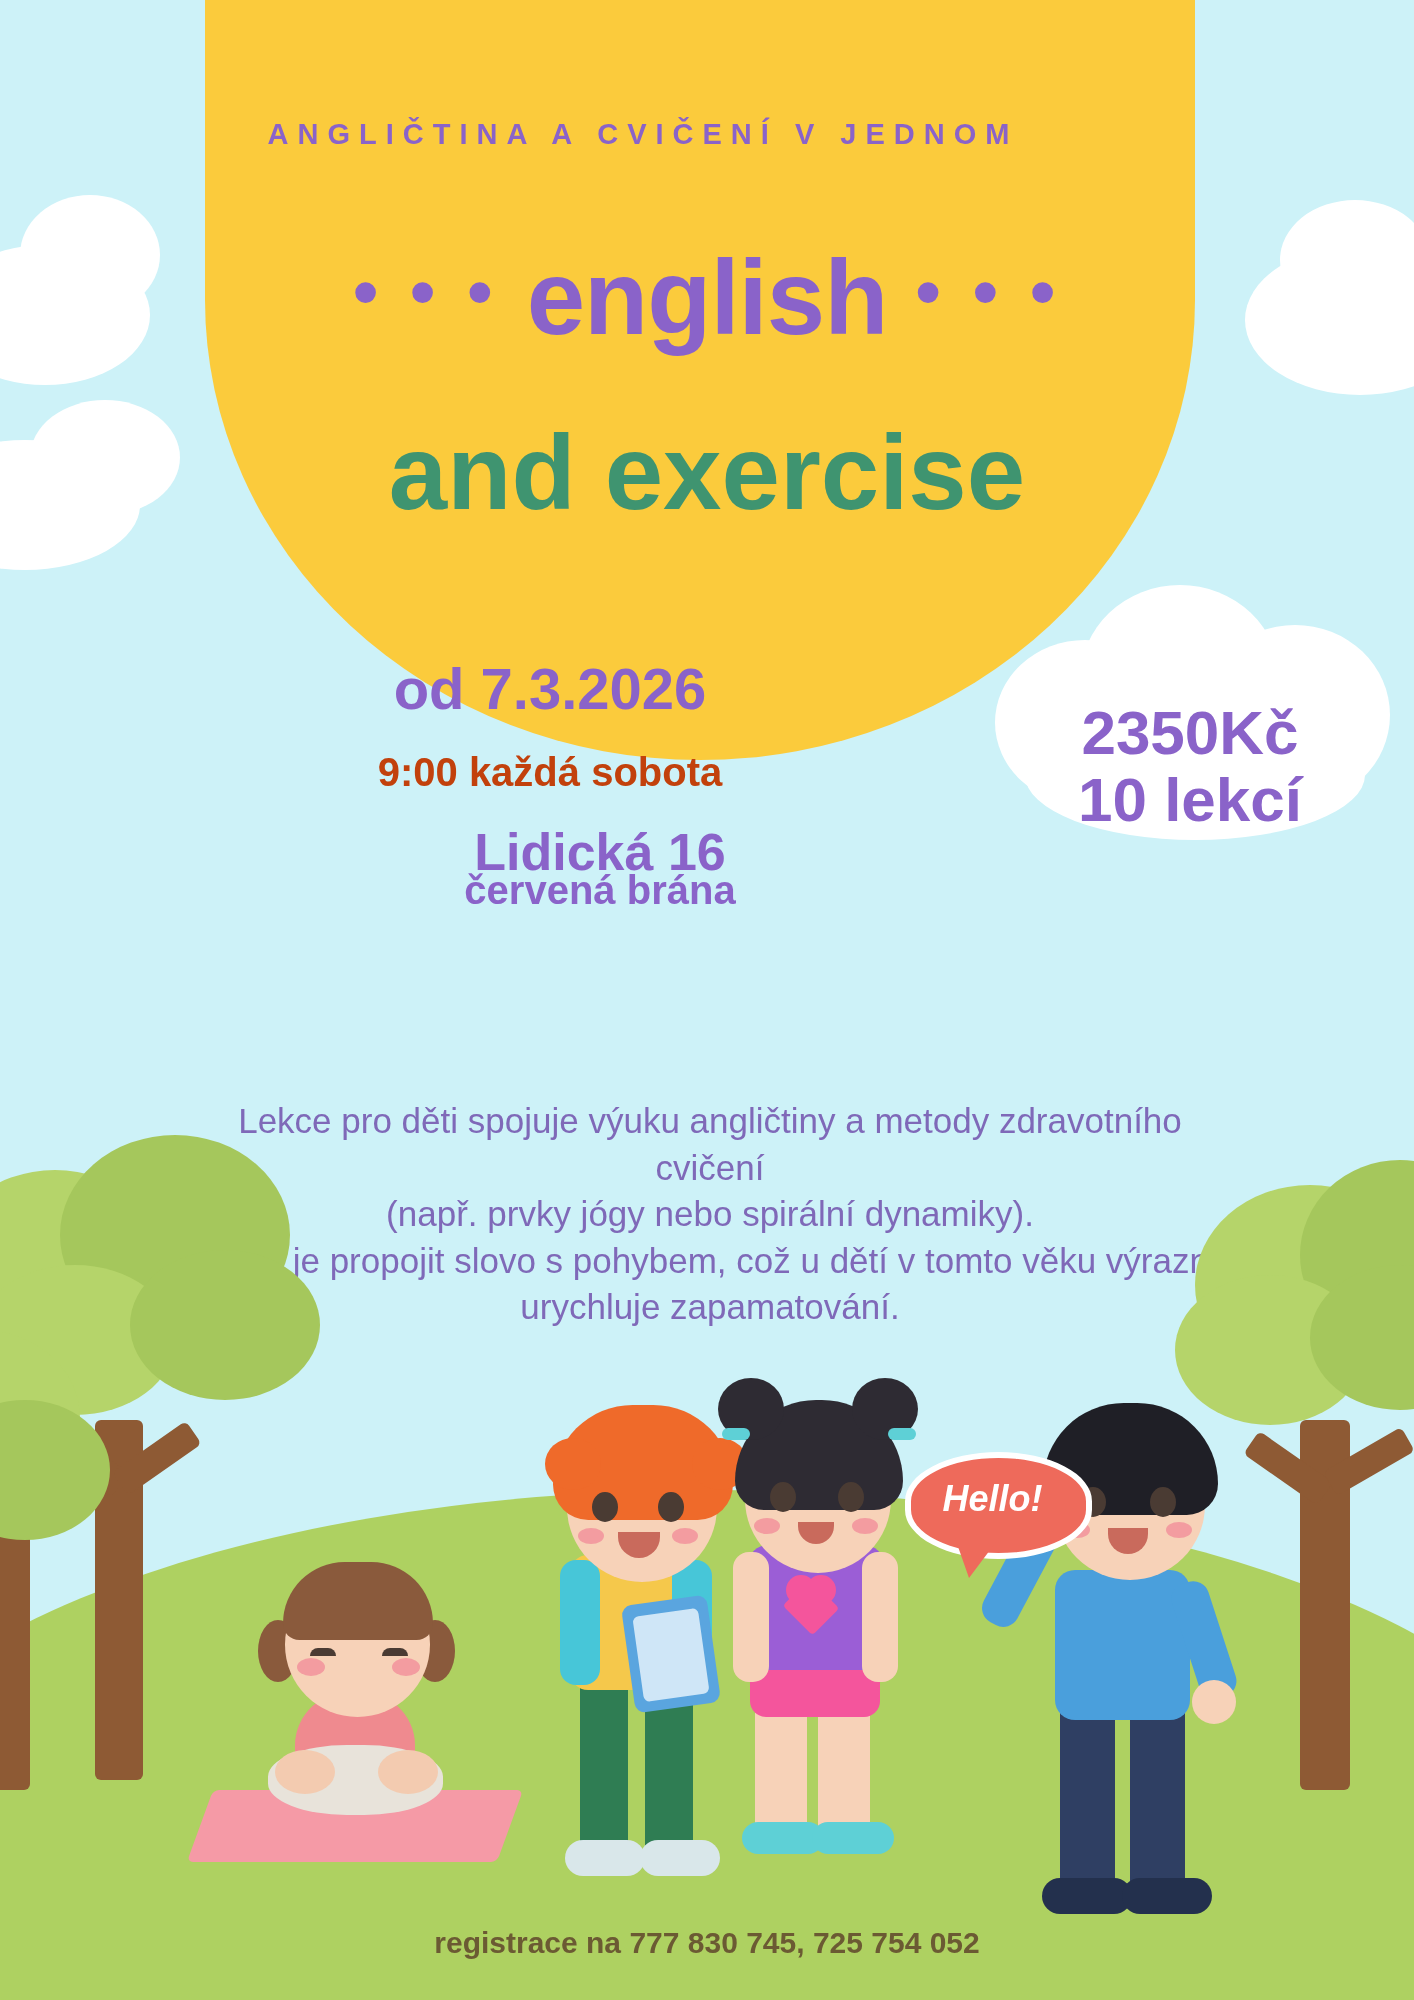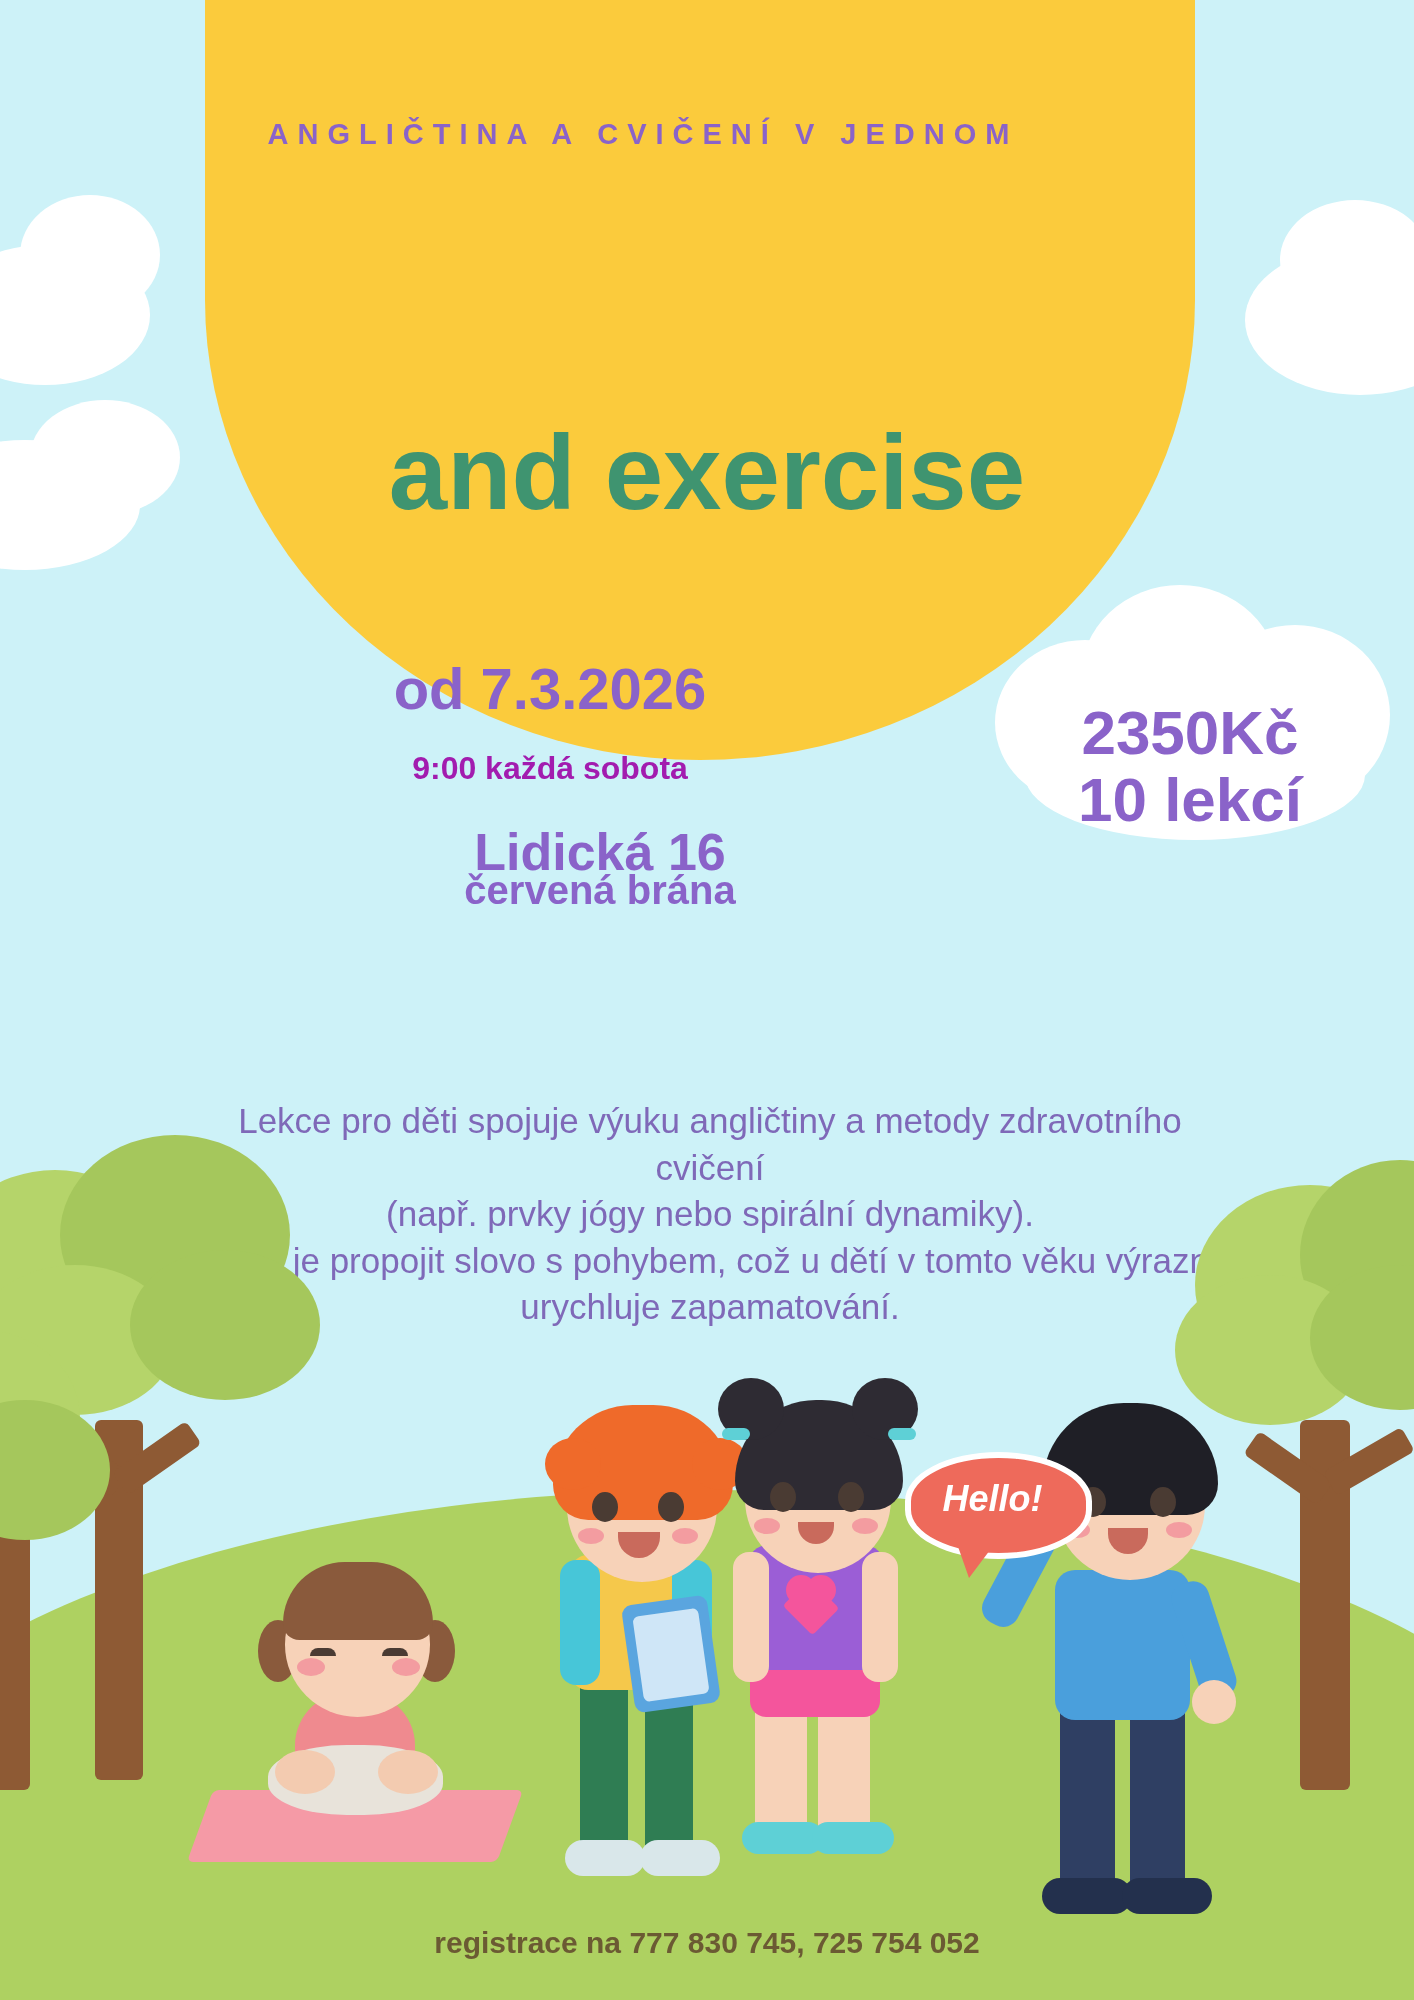--- a/index.html
+++ b/index.html
@@ -91,22 +91,22 @@
     color: #8a63c9;
     font-size: 58px;
     font-weight: 800;
   }
   .time-line {
     position: absolute;
     top: 750px;
     left: 150px;
     width: 800px;
     text-align: center;
-    color: #a21caf;
-    font-size: 32px;
+    color: #c2410c;
+    font-size: 40px;
     font-weight: 700;
   }
   .addr-1 {
     position: absolute;
     top: 822px;
     left: 200px;
     width: 800px;
     text-align: center;
     color: #8a63c9;
     font-size: 52px;
@@ -257,20 +257,25 @@
   <div class="cloud" style="left:20px; top:195px; width:140px; height:120px;"></div>
   <div class="cloud" style="left:-90px; top:440px; width:230px; height:130px;"></div>
   <div class="cloud" style="left:30px; top:400px; width:150px; height:115px;"></div>
   <div class="cloud" style="left:1245px; top:245px; width:230px; height:150px;"></div>
   <div class="cloud" style="left:1280px; top:200px; width:150px; height:120px;"></div>
 
   <div class="dome"></div>
 
   <div class="kicker">ANGLIČTINA A CVIČENÍ V JEDNOM</div>
 
+  <div class="title-1">
+    <span class="dots">• • •</span>
+    <span>english</span>
+    <span class="dots">• • •</span>
+  </div>
 
   <div class="title-2">and exercise</div>
 
   <div class="date-line">od 7.3.2026</div>
   <div class="time-line">9:00 každá sobota</div>
   <div class="addr-1">Lidická 16</div>
   <div class="addr-2">červená brána</div>
 
   <div class="price-cloud">
     <div class="pc" style="left:10px;  top:70px;  width:180px; height:165px;"></div>

